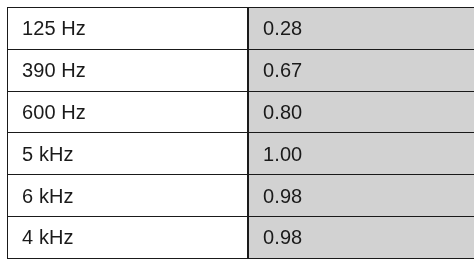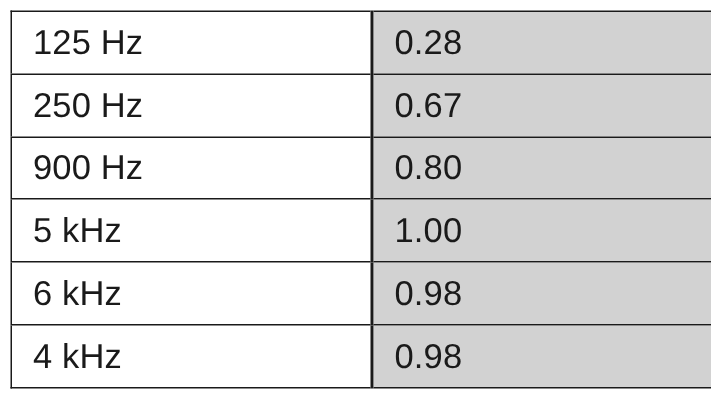--- a/index.html
+++ b/index.html
@@ -33,21 +33,21 @@
     border-right: 1.5px solid #1a1a1a;
     border-bottom: 1.5px solid #1a1a1a;
   }
 
   .data-table tr {
     height: 41.8px;
   }
 
   .data-table td {
     padding: 0 0 0 14px;
-    font-size: 23px;
+    font-size: 20px;
     line-height: 1;
     color: #1a1a1a;
     letter-spacing: 0.1px;
     vertical-align: middle;
     white-space: nowrap;
     overflow: hidden;
     border-bottom: 1.5px solid #1a1a1a;
   }
 
   .data-table tr:last-child td {
@@ -70,25 +70,25 @@
 
 <div class="page">
 
   <table class="data-table">
     <tbody>
       <tr>
         <td class="col-label">125 Hz</td>
         <td class="col-value">0.28</td>
       </tr>
       <tr>
-        <td class="col-label">250 Hz</td>
+        <td class="col-label">390 Hz</td>
         <td class="col-value">0.67</td>
       </tr>
       <tr>
-        <td class="col-label">900 Hz</td>
+        <td class="col-label">600 Hz</td>
         <td class="col-value">0.80</td>
       </tr>
       <tr>
         <td class="col-label">5 kHz</td>
         <td class="col-value">1.00</td>
       </tr>
       <tr>
         <td class="col-label">6 kHz</td>
         <td class="col-value">0.98</td>
       </tr>

